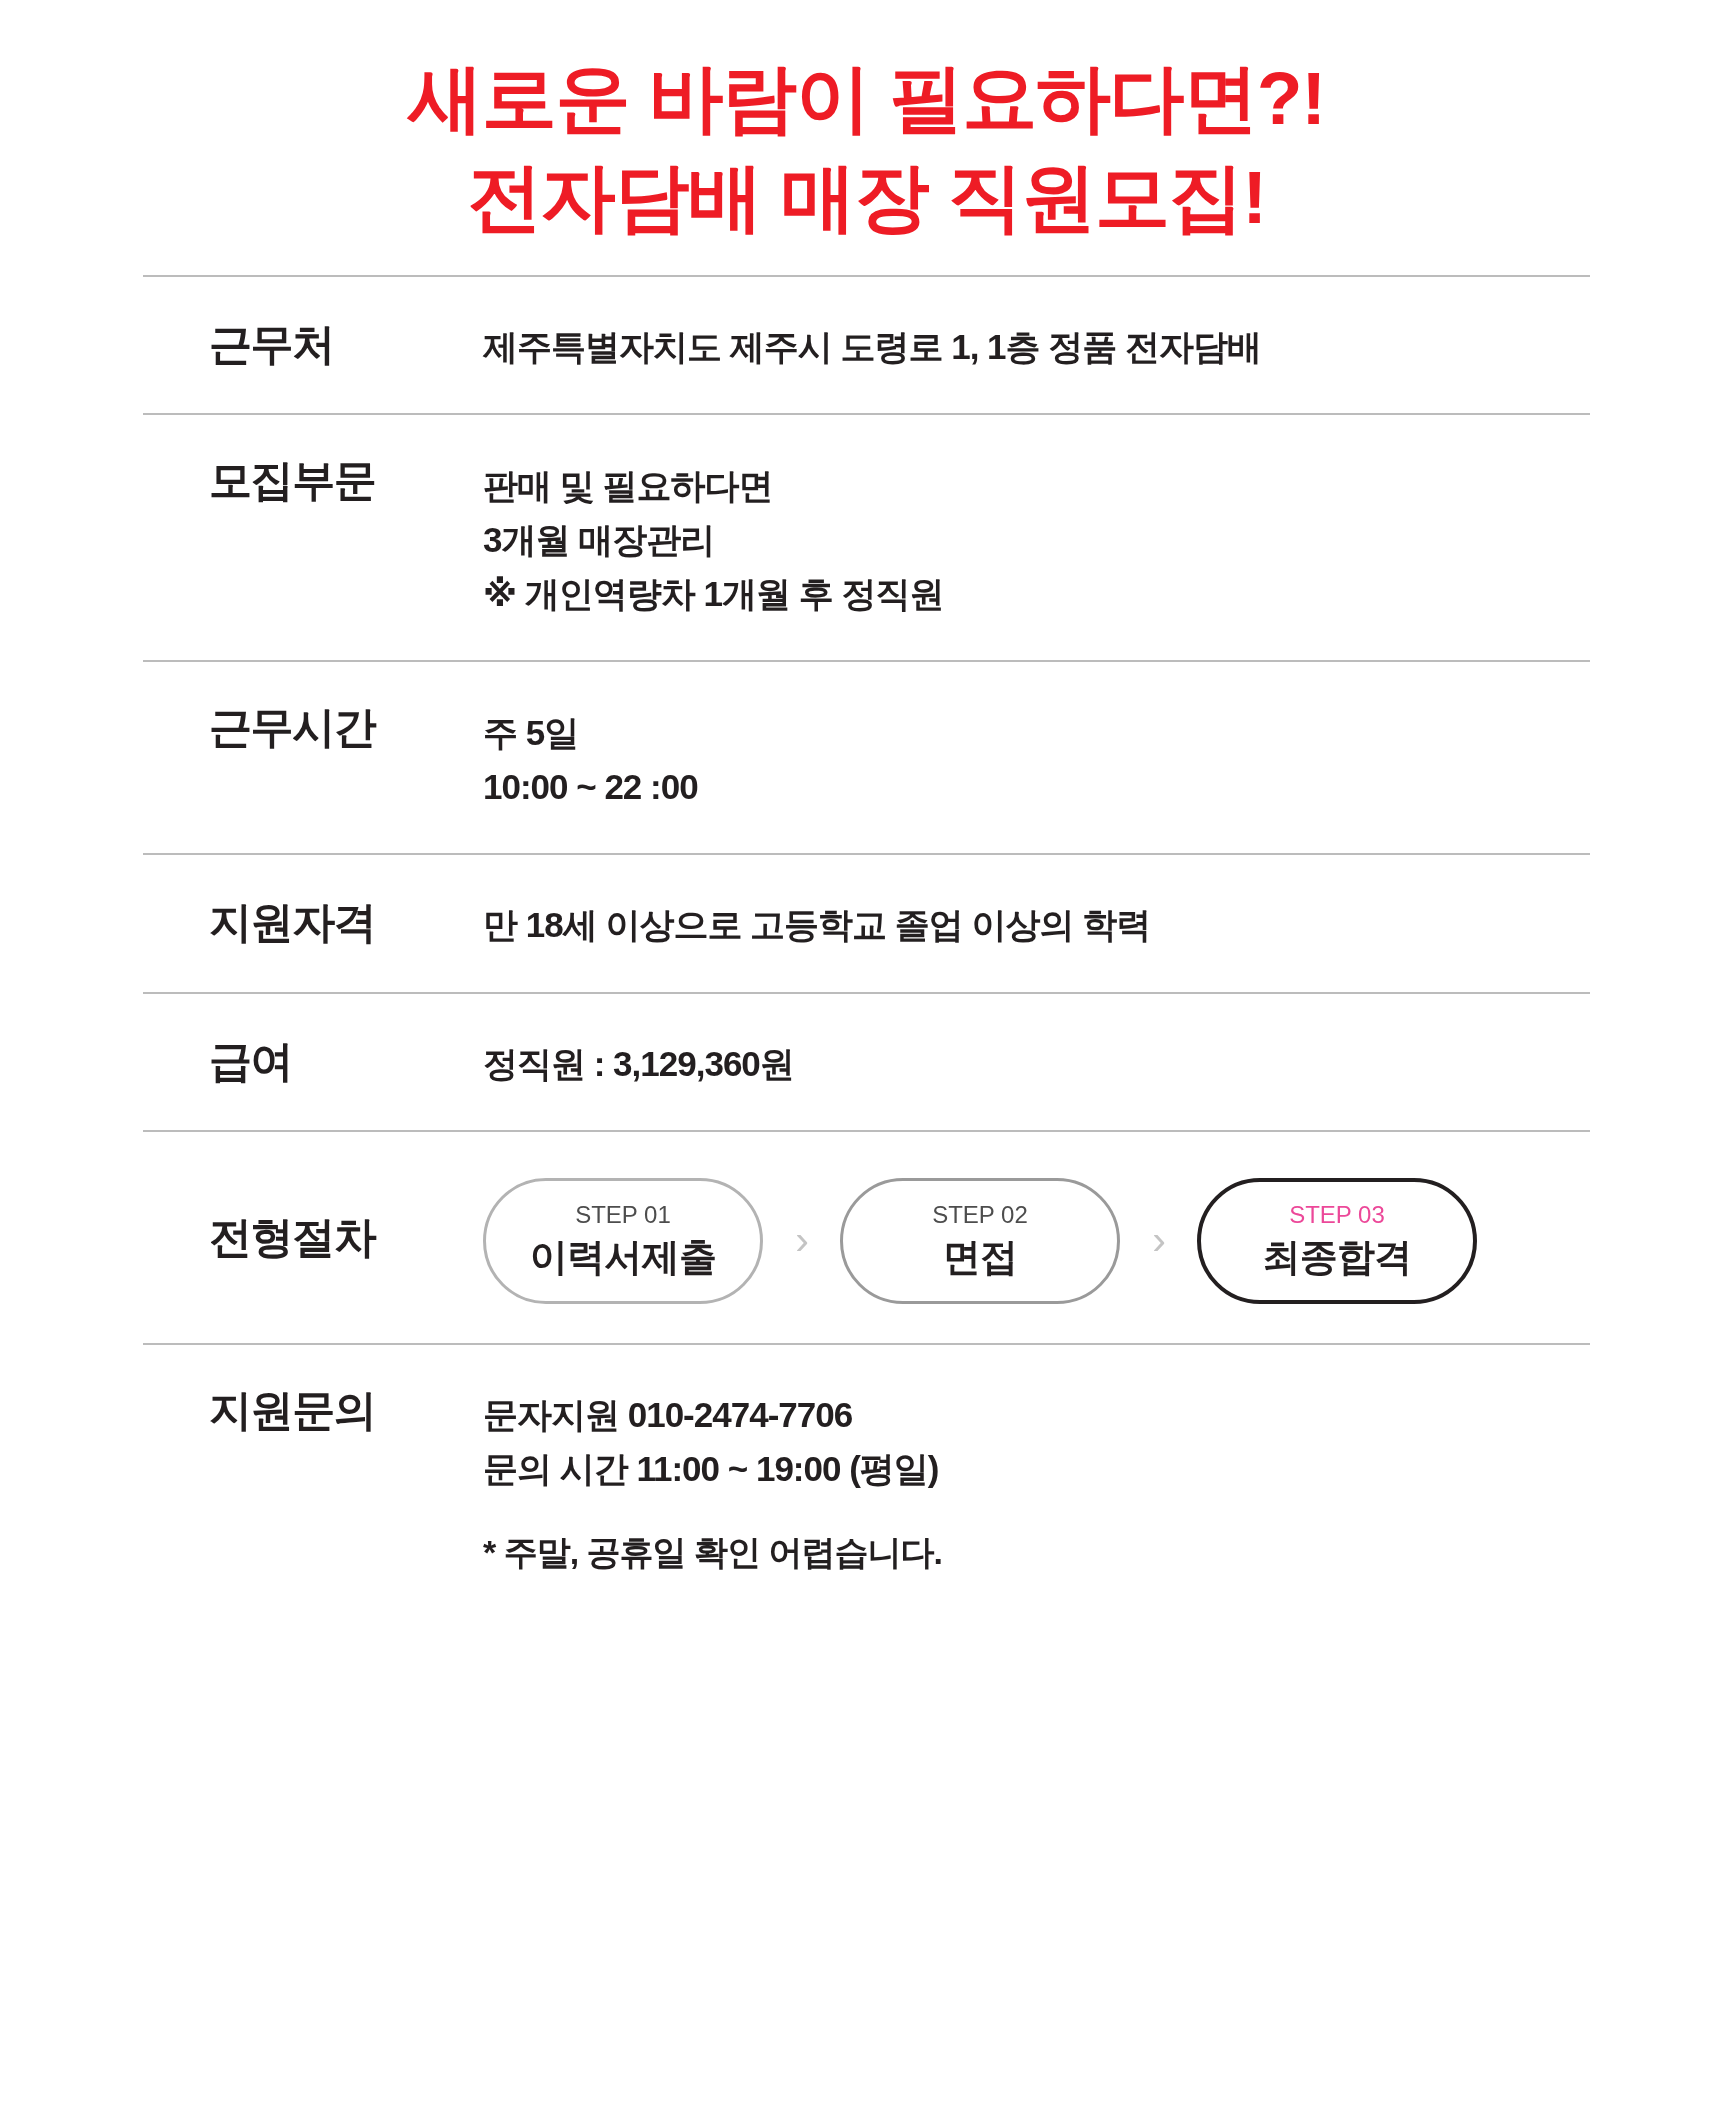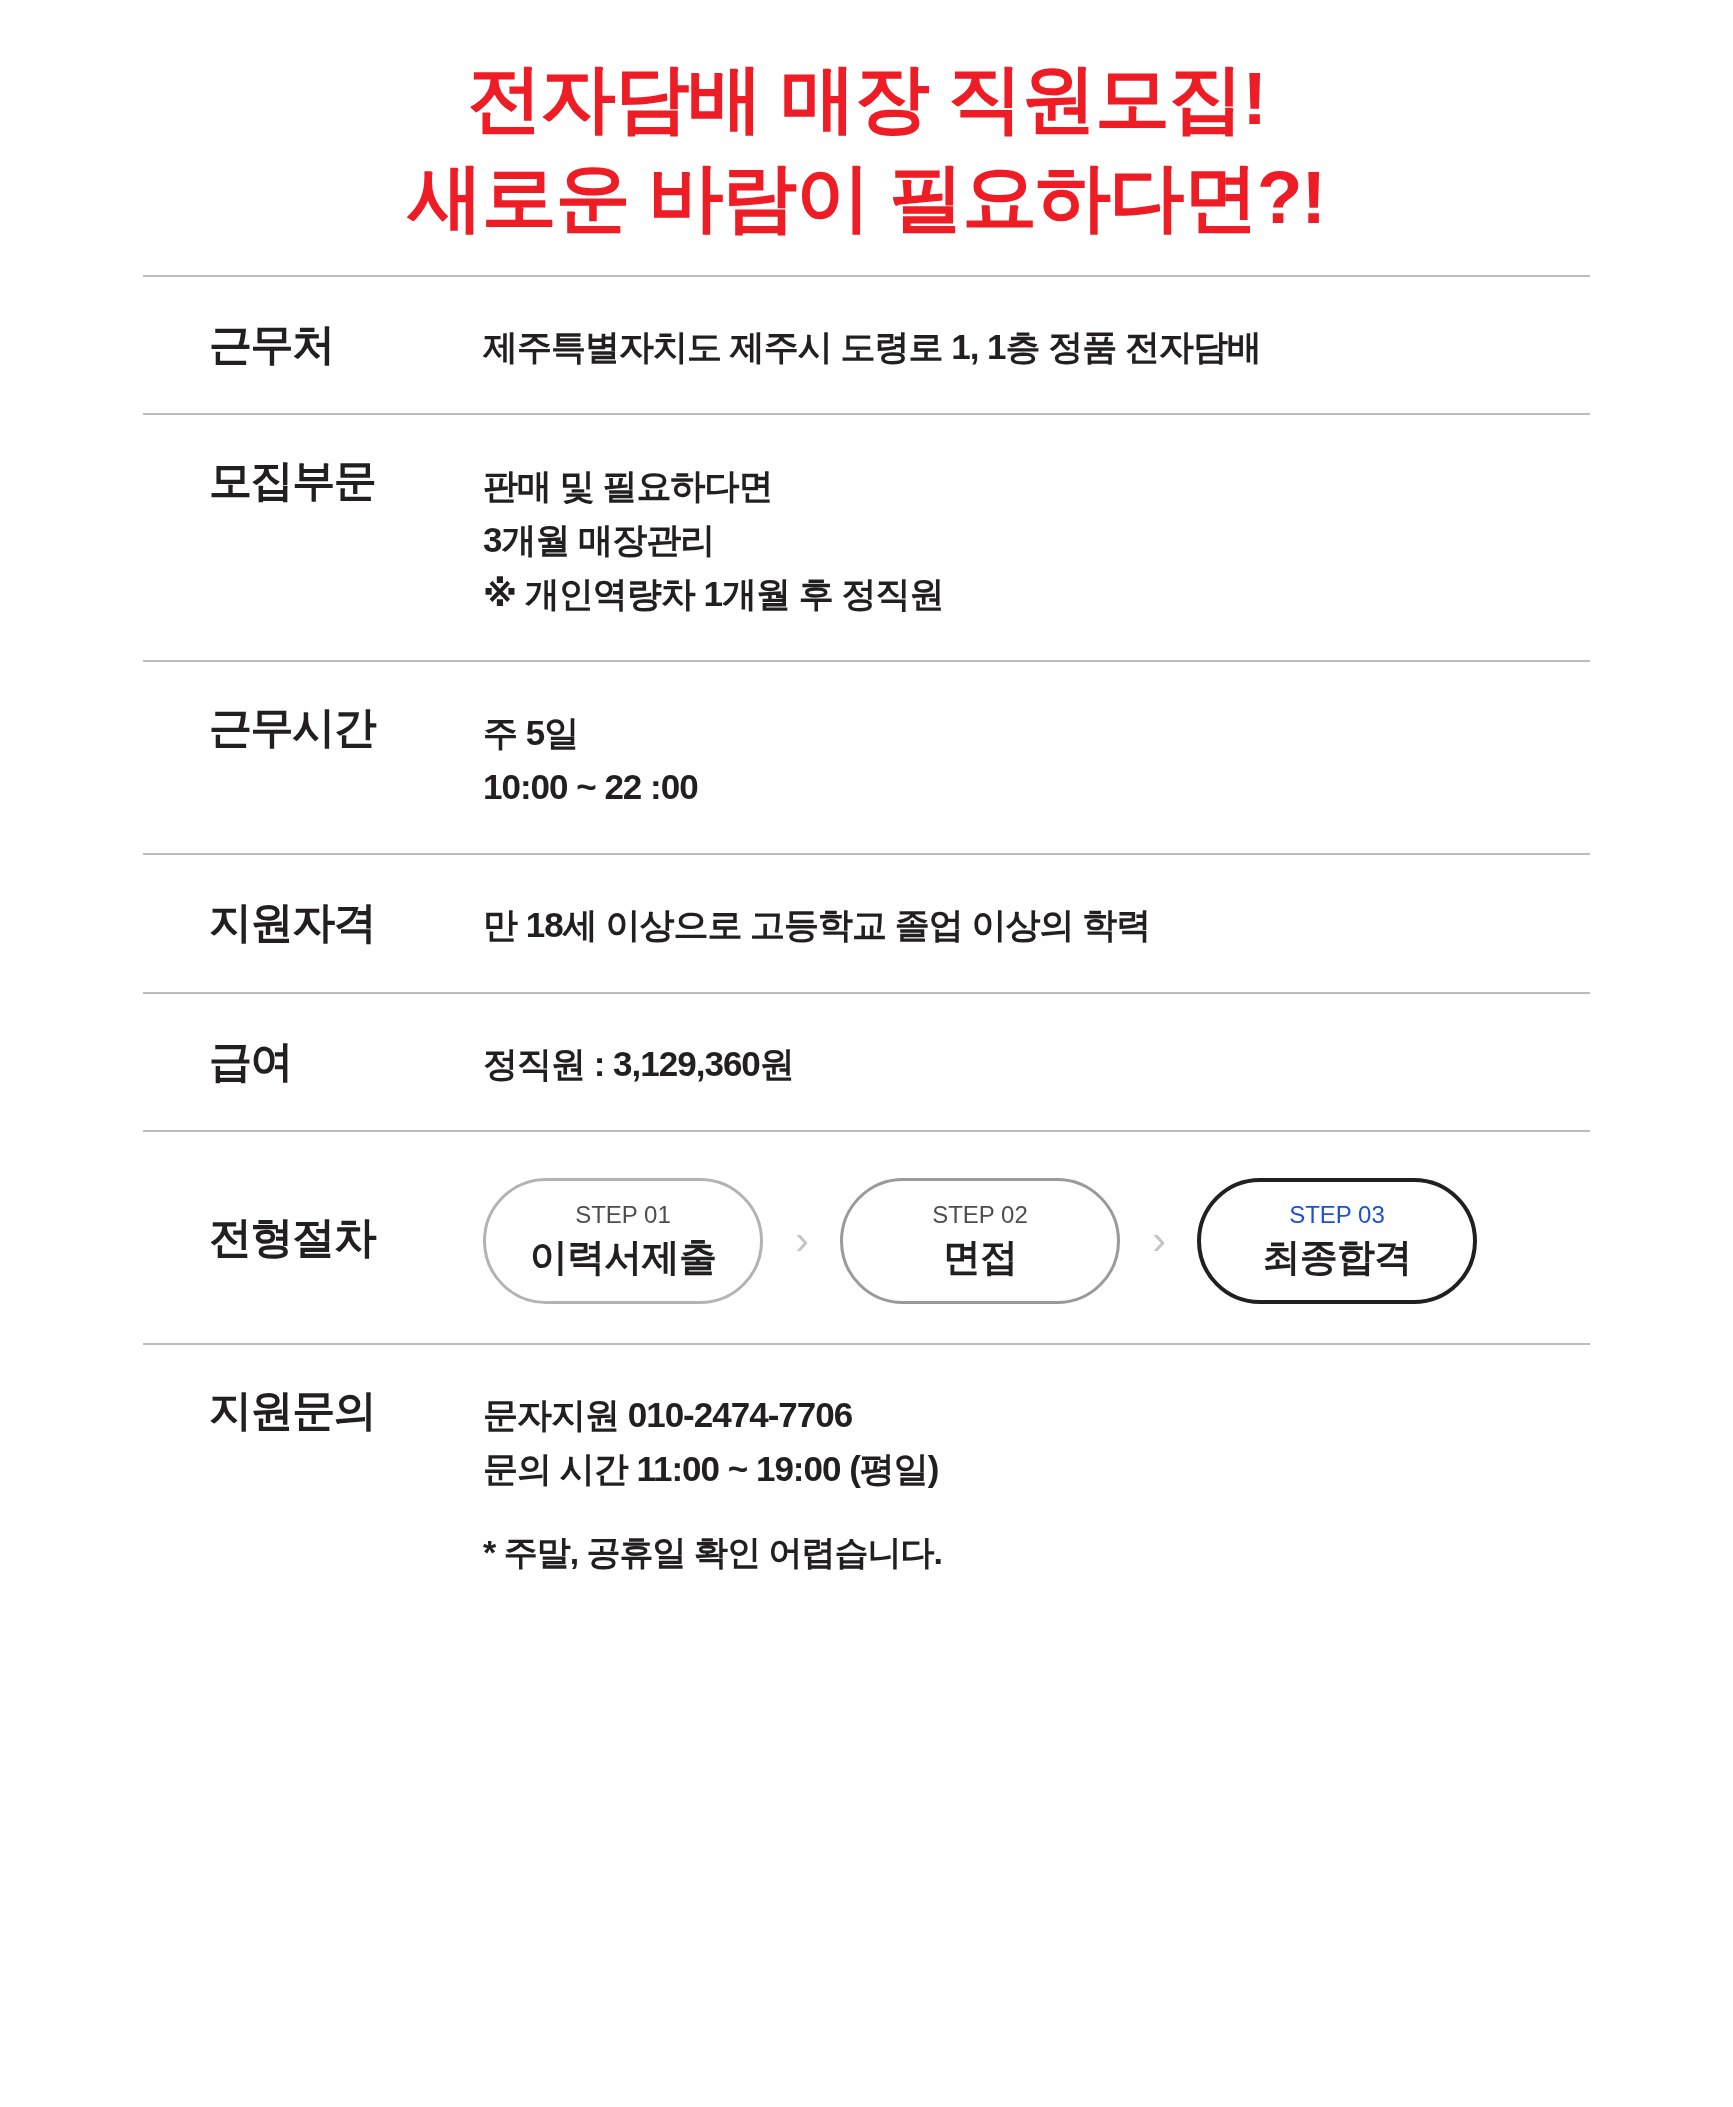--- a/index.html
+++ b/index.html
@@ -109,21 +109,21 @@
     line-height: 1.25;
   }
   .step .t2 {
     font-size: 38px;
     font-weight: bold;
     letter-spacing: -0.7px;
     color: #231f20;
     line-height: 1.3;
     margin-top: 2.8px;
   }
-  .step.s3 .t1 { color: #1d4ed8; text-align: center; }
+  .step.s3 .t1 { color: #ec4899; text-align: center; }
   .chev {
     width: 77px;
     text-align: center;
     font-size: 41px;
     color: #c4c4c4;
     font-weight: normal;
     line-height: 1;
   }
 
   
@@ -133,22 +133,22 @@
     letter-spacing: -1px;
     color: #231f20;
   }
 </style>
 </head>
 <body>
 
 <div class="page">
 
   <div class="headline">
+    <span class="line">새로운 바람이 필요하다면?!</span>
     <span class="line">전자담배 매장 직원모집!</span>
-    <span class="line">새로운 바람이 필요하다면?!</span>
   </div>
 
   <div class="info-table">
 
     <div class="row center">
       <div class="label">근무처</div>
       <div class="value">제주특별자치도 제주시 도령로 1, 1층 정품 전자담배</div>
     </div>
 
     <div class="row">

